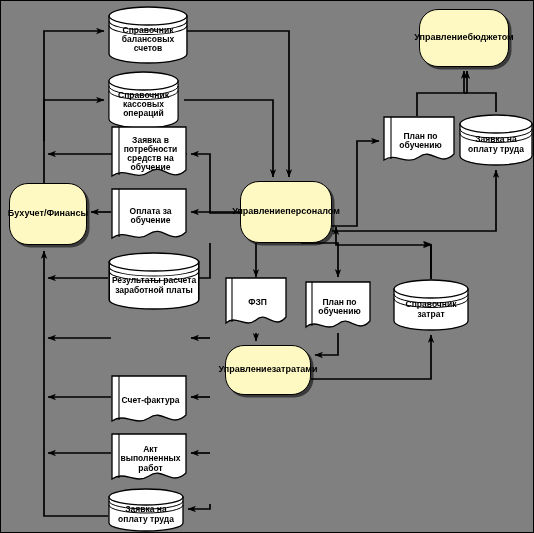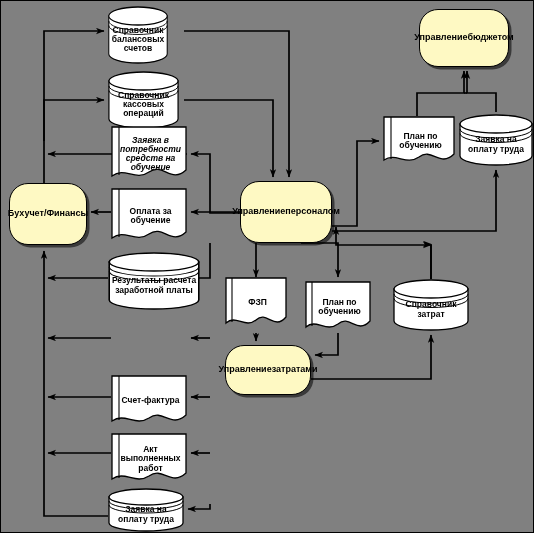--- a/index.html
+++ b/index.html
@@ -125,41 +125,41 @@
   </div>
 
   <div class="node proc" style="left:224px;top:344px;width:86px;height:50px;">
     <span class="lbl">
       <span>Управление</span>
         <br>
         <span>затратами</span>
     </span>
   </div>
 
-  <div class="node db" style="left:107px;top:5px;width:60px;height:58px;">
+  <div class="node db" style="left:107px;top:5px;width:80px;height:58px;">
     <svg viewBox="0 0 76 58" preserveAspectRatio="none">
       <path d="M1,10 L1,48 A37,9 0 0 0 75,48 L75,10 Z" fill="#fff" stroke="#000" stroke-width="1.3"></path>
       <ellipse cx="38" cy="10" rx="37" ry="9" fill="#fff" stroke="#000" stroke-width="1.3"></ellipse>
       <path d="M1,15 A37,9 0 0 0 75,15" fill="none" stroke="#000" stroke-width="1"></path>
       <path d="M1,19.5 A37,9 0 0 0 75,19.5" fill="none" stroke="#000" stroke-width="1"></path>
     </svg>
     <span class="lbl">Справочник балансовых счетов</span>
   </div>
 
   <div class="node db" style="left:107px;top:70px;width:71px;height:58px;">
     <svg viewBox="0 0 76 58" preserveAspectRatio="none">
       <path d="M1,10 L1,48 A37,9 0 0 0 75,48 L75,10 Z" fill="#fff" stroke="#000" stroke-width="1.3"></path>
       <ellipse cx="38" cy="10" rx="37" ry="9" fill="#fff" stroke="#000" stroke-width="1.3"></ellipse>
       <path d="M1,15 A37,9 0 0 0 75,15" fill="none" stroke="#000" stroke-width="1"></path>
       <path d="M1,19.5 A37,9 0 0 0 75,19.5" fill="none" stroke="#000" stroke-width="1"></path>
     </svg>
     <span class="lbl">Справочник кассовых операций</span>
   </div>
 
-  <div class="node doc" style="left:110px;top:125px;width:76px;height:56px;font-style:italic;">
+  <div class="node doc" style="left:110px;top:125px;width:76px;height:56px;">
     <svg viewBox="0 0 76 56" preserveAspectRatio="none">
       <path d="M1,1 L75,1 L75,44 C60,58 52,36 38,46 C24,56 14,40 1,50 Z" fill="#fff" stroke="#000" stroke-width="1.3"></path>
       <line x1="8" y1="1" x2="8" y2="49" stroke="#000" stroke-width="1.1"></line>
     </svg>
     <span class="lbl">Заявка в потребности средств на обучение</span>
   </div>
 
   <div class="node doc" style="left:110px;top:187px;width:76px;height:56px;">
     <svg viewBox="0 0 76 56" preserveAspectRatio="none">
       <path d="M1,1 L75,1 L75,44 C60,58 52,36 38,46 C24,56 14,40 1,50 Z" fill="#fff" stroke="#000" stroke-width="1.3"></path>

